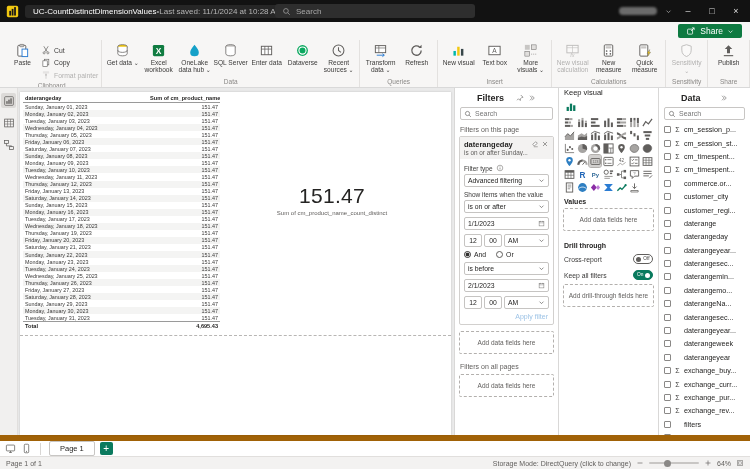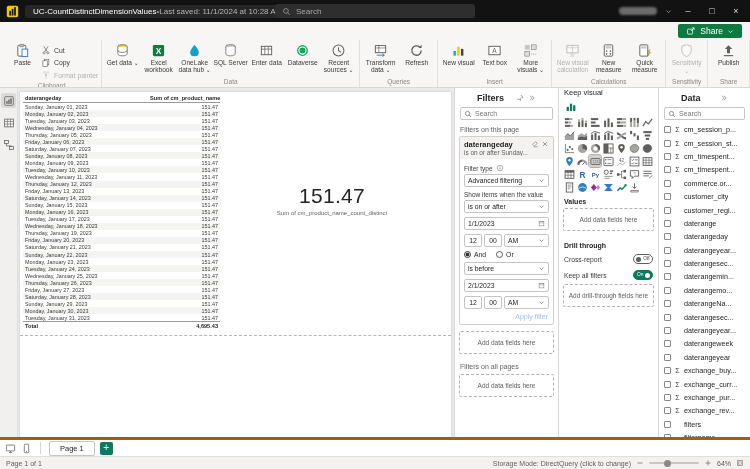--- a/index.html
+++ b/index.html
@@ -120,21 +120,21 @@
   .toggle.on .st{right:auto;left:3px;color:#fff}
 
   .fields{overflow:hidden;flex:1}
   .field{display:flex;align-items:center;gap:3px;height:13.4px;padding:0 5px;font-size:7.2px;color:#252423}
   .cb{width:7px;height:7px;border:1px solid #8a8886;border-radius:1px;flex:0 0 7px}
   .sig{width:7px;text-align:center;font-size:7px;color:#3b3a39;visibility:hidden;flex:0 0 7px}
   .field.sigma .sig{visibility:visible}
   .fname{white-space:nowrap;overflow:hidden}
 
   
-  .pagebar{flex:0 0 19px;border-top:3px solid #a16207;display:flex;align-items:center;background:#fff;padding:0 5px;gap:5px}
+  .pagebar{flex:0 0 19px;border-top:6px solid #a16207;display:flex;align-items:center;background:#fff;padding:0 5px;gap:5px}
   .pb-ic svg{width:11px;height:11px}
   .pb-div{width:1px;height:12px;background:#d8d6d4;margin:0 3px}
   .page-tab{border:1px solid #c8c6c4;background:#fff;font-size:7.5px;color:#252423;padding:2px 10px;border-radius:2px}
   .add-page{width:13px;height:13px;background:var(--plus-green,#0b7a5e);color:#fff;border-radius:2px;display:flex;align-items:center;justify-content:center;font-size:10px;line-height:1}
   .statusbar{flex:0 0 13px;background:#f3f2f1;border-top:1px solid #e1dfdd;display:flex;align-items:center;font-size:7px;color:#605e5c;padding:0 6px;gap:6px}
   .sb-right{margin-left:auto;display:flex;align-items:center;gap:5px}
   .sb-right svg{width:8px;height:8px}
   .zoom-track{width:50px;height:2px;background:#c8c6c4;border-radius:1px;position:relative}
   .zoom-knob{position:absolute;left:30%;top:-2.5px;width:7px;height:7px;border-radius:50%;background:#8a8886}
 </style>

